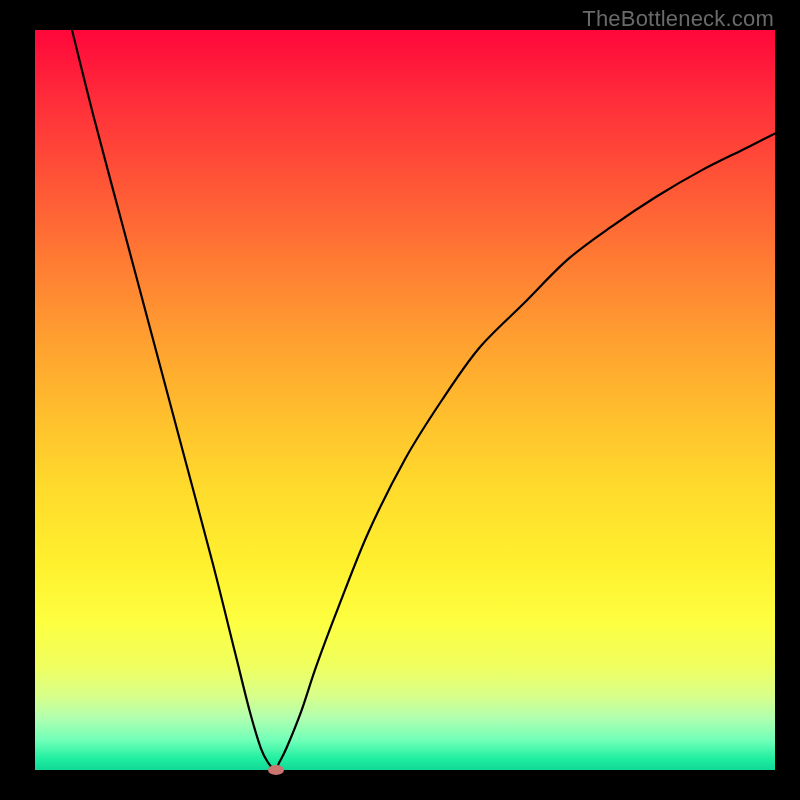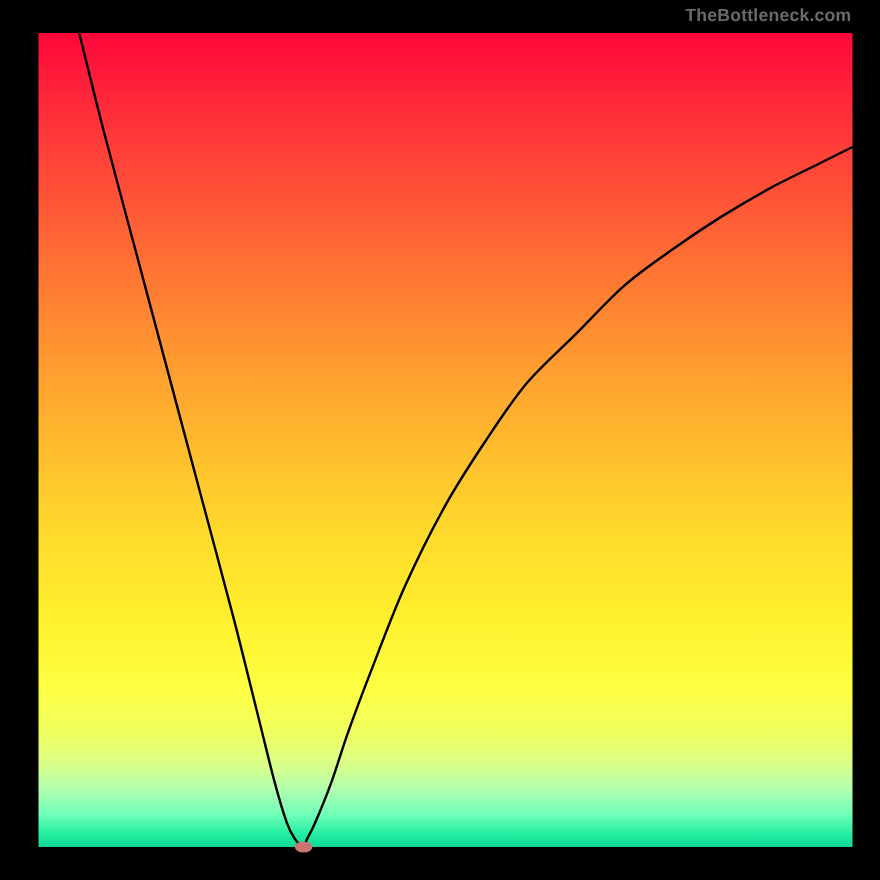--- a/index.html
+++ b/index.html
@@ -42,22 +42,22 @@
       #70ffb8 96%,
       #20eea0 98.5%,
       #10d898 100%
     );
   }
   .watermark {
     position: absolute;
     top: 6px;
     right: 26px;
     color: #6a6a6a;
-    font-size: 16px;
-    font-weight: 700;
+    font-size: 22px;
+    font-weight: 400;
     letter-spacing: 0.2px;
     user-select: none;
   }
   svg.curve {
     position: absolute;
     left: 0;
     top: 0;
     width: 740px;
     height: 740px;
     overflow: visible;

